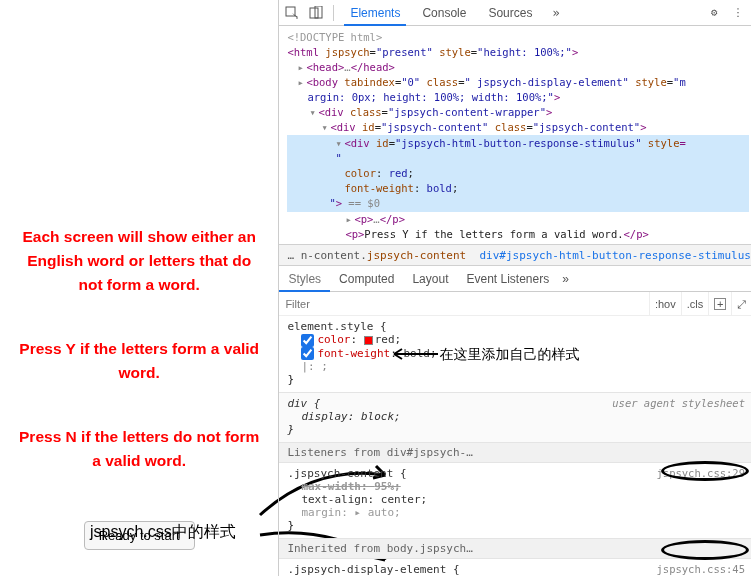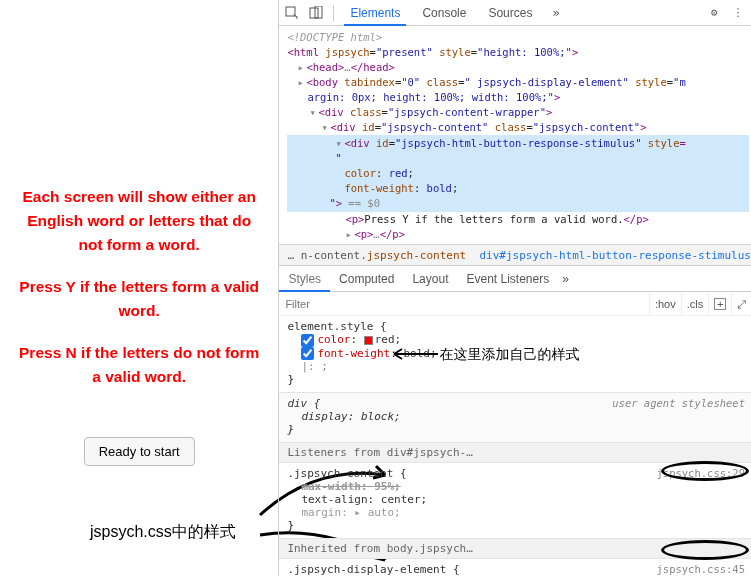--- a/index.html
+++ b/index.html
@@ -2,39 +2,39 @@
 <html><head>
 <meta charset="utf-8">
 <style>
 * { box-sizing: border-box; margin: 0; padding: 0; }
 body { font-family: Arial, sans-serif; font-size: 12px; color: #333; background: #fff; }
 .layout { display: flex; width: 751px; height: 576px; overflow: hidden; }
 
 
 .left { width: 388px; position: relative; padding: 20px 10px; display:flex; flex-direction:column; align-items:center; justify-content:flex-start; }
 .stimulus { color: red; font-weight: bold; text-align:center; font-size: 15.5px; line-height:1.55; margin-top:165px; padding:0 4px;}
-.stimulus p { margin-bottom: 18px; }
+.stimulus p { margin-bottom: 18px; margin-top: 40px; }
 .btn { margin: 30px auto 0; padding: 6px 14px; font-size:13px; border:1px solid #bbb; border-radius:4px; background:#f7f7f7; cursor:pointer;}
 .note1 { position:absolute; left:90px; top:522px; font-size:16px; color:#000;}
 .arrow { position:absolute; pointer-events:none; }
 
 
 .right { flex:1; border-left:1px solid #ccc; display:flex; flex-direction:column; font-family: Menlo, Consolas, monospace; font-size:11px; color:#222; }
 
 
 .toolbar { display:flex; align-items:center; height:26px; border-bottom:1px solid #ccc; padding:0 6px; gap:10px; color:#555;}
 .toolbar .icon { width:14px; height:14px; display:inline-flex; align-items:center; justify-content:center;}
 .toolbar .tab { padding:0 6px; height:26px; line-height:26px; font-size:12px; font-family: Arial,sans-serif; color:#555; cursor:pointer;}
 .toolbar .tab.active { color:#1a73e8; border-bottom:2px solid #1a73e8; }
 .toolbar .overflow { margin-left:4px; font-size:12px;}
 .toolbar .right-icons { margin-left:auto; display:flex; gap:10px;}
 
 
 .elements { flex:0 0 auto; padding:4px 2px 2px 8px; line-height:15px; font-size:10.5px; overflow:hidden; color:#222;}
-.tk-doctype{color:#999;font-style:italic;}
+.tk-doctype{color:#999;}
 .tk-tag{color:#881280;}
 .tk-attr{color:#994500;}
 .tk-val{color:#1a1aa6;}
 .tk-punc{color:#881280;}
 .tk-grey{color:#888;}
 .row{white-space:nowrap;}
 .arr{color:#888; display:inline-block; width:9px;}
 .selected{ background:#cfe8fc; padding:1px 2px; display:block;}
 .style-indent{ padding-left:55px; display:block; }
 .eq{ color:#666; padding-left:40px;}
@@ -128,22 +128,22 @@
       <div class="row" style="padding-left:20px;"><span class="tk-val">argin: 0px; height: 100%; width: 100%;"</span><span class="tk-tag">&gt;</span></div>
       <div class="row" style="padding-left:22px;"><span class="arr">▾</span><span class="tk-tag">&lt;div </span><span class="tk-attr">class</span>=<span class="tk-val">"jspsych-content-wrapper"</span><span class="tk-tag">&gt;</span></div>
       <div class="row" style="padding-left:34px;"><span class="arr">▾</span><span class="tk-tag">&lt;div </span><span class="tk-attr">id</span>=<span class="tk-val">"jspsych-content"</span> <span class="tk-attr">class</span>=<span class="tk-val">"jspsych-content"</span><span class="tk-tag">&gt;</span></div>
       <div class="selected">
         <div class="row" style="padding-left:46px;"><span class="arr">▾</span><span class="tk-tag">&lt;div </span><span class="tk-attr">id</span>=<span class="tk-val">"jspsych-html-button-response-stimulus"</span> <span class="tk-attr">style</span><span class="tk-punc">=</span></div>
         <div class="row" style="padding-left:46px;"><span class="tk-val">"</span></div>
         <span class="style-indent"><span class="tk-attr">color</span>: <span class="tk-val">red</span>;</span>
         <span class="style-indent"><span class="tk-attr">font-weight</span>: <span class="tk-val">bold</span>;</span>
         <span class="eq"><span class="tk-val">"</span><span class="tk-tag">&gt;</span> <span class="tk-grey">== $0</span></span>
       </div>
+      <div class="row" style="padding-left:58px;"><span class="arr">▸</span><span class="tk-tag">&lt;p&gt;</span><span class="tk-grey">…</span><span class="tk-tag">&lt;/p&gt;</span></div>
       <div class="row" style="padding-left:58px; overflow:hidden;"><span class="tk-tag">&lt;p&gt;</span>Press Y if the letters form a valid word.<span class="tk-tag">&lt;/p&gt;</span></div>
-      <div class="row" style="padding-left:58px;"><span class="arr">▸</span><span class="tk-tag">&lt;p&gt;</span><span class="tk-grey">…</span><span class="tk-tag">&lt;/p&gt;</span></div>
     </div>
 
     <div class="breadcrumb">
       <span>… </span><span>n-content.</span><span class="orange">jspsych-content</span>&nbsp;&nbsp;<span class="sel"><span>div</span><span>#jspsych-html-button-response-stimulus</span></span>
     </div>
 
     <div class="styletabs">
       <span class="stab active">Styles</span>
       <span class="stab">Computed</span>
       <span class="stab">Layout</span>

